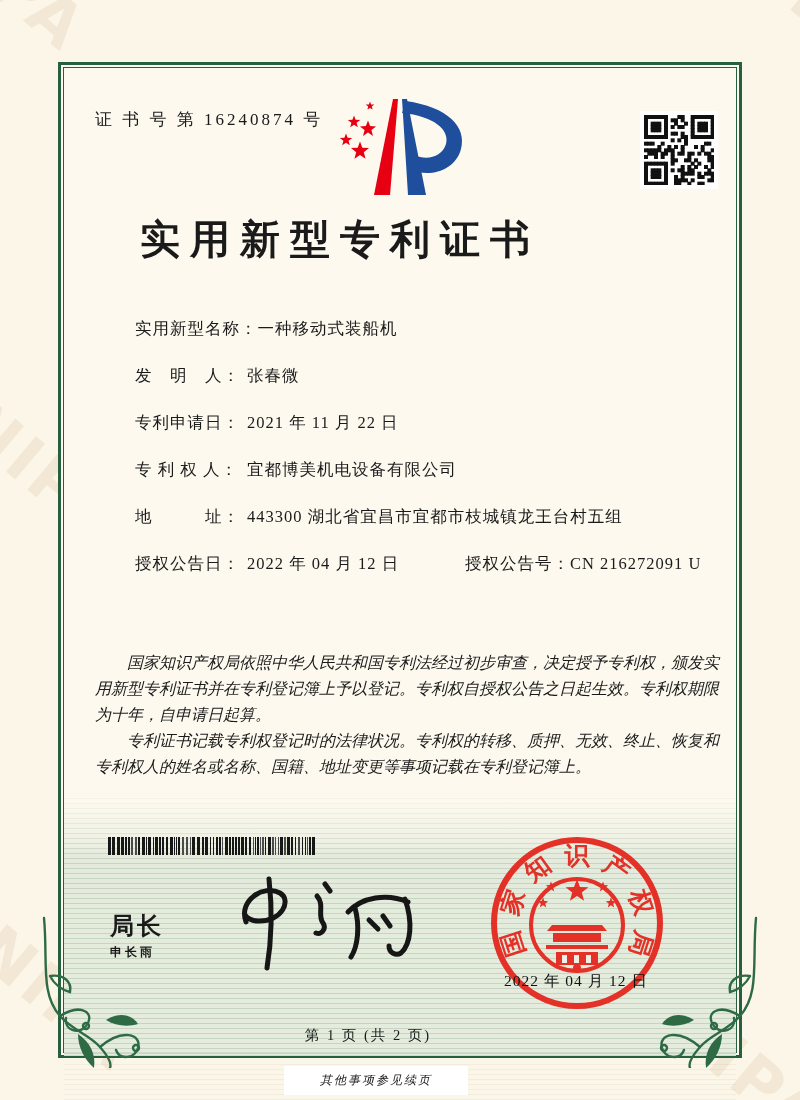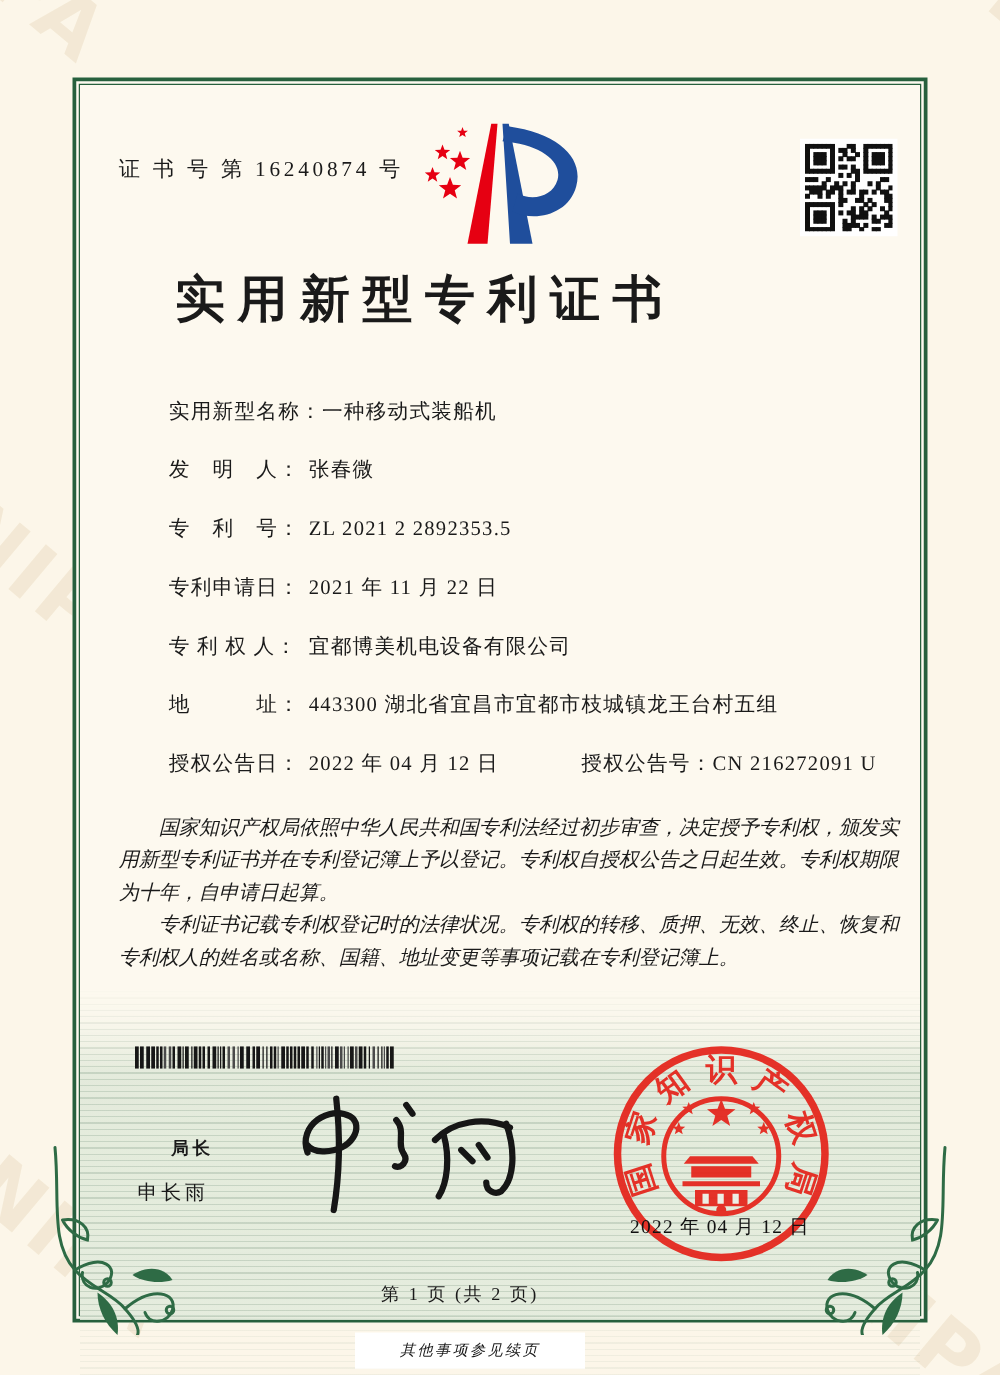--- a/index.html
+++ b/index.html
@@ -29,39 +29,39 @@
     background:
       repeating-linear-gradient(180deg, rgba(122,150,128,.28) 0 1px, rgba(122,150,128,0) 1px 5px),
       linear-gradient(180deg, rgba(223,232,216,.0), rgba(223,232,216,.85) 25%, rgba(226,234,219,.9));
     -webkit-mask-image:linear-gradient(180deg, transparent, #000 70px);
     mask-image:linear-gradient(180deg, transparent, #000 70px);
   }
   .guilloche-bottom{
     position:absolute;left:64px;top:1064px;width:672px;height:36px;opacity:.5;
     background:repeating-linear-gradient(180deg, rgba(122,150,128,.18) 0 1px, rgba(122,150,128,0) 1px 5px);
   }
-  .cert-no{position:absolute;left:95px;top:124px;font-size:17px;letter-spacing:3px;}
+  .cert-no{position:absolute;left:95px;top:108px;font-size:17px;letter-spacing:3px;}
   .logo{position:absolute;left:330px;top:96px;width:140px;height:108px;}
   .qr{position:absolute;left:640px;top:111px;width:78px;height:78px;background:#fff;padding:4px;}
   .title{
     position:absolute;left:58px;top:212px;width:554px;text-align:center;
     font-size:40px;font-weight:bold;letter-spacing:10px;text-indent:10px;
   }
   .fields{position:absolute;left:95px;top:318px;width:624px;font-size:16.5px;margin-left:40px;}
   .field-row{position:relative;height:47px;letter-spacing:1px;white-space:nowrap;}
   .field-label{display:inline-block;min-width:112px;}
   .grant-no{position:absolute;left:330px;top:0;}
   .body-text{
     position:absolute;left:95px;top:650px;width:624px;
     font-size:16px;font-style:italic;line-height:26px;text-align:justify;
   }
   .body-text p{text-indent:2em;}
   .barcode{position:absolute;left:107px;top:837px;width:212px;height:18px;}
-  .director-title{position:absolute;left:110px;top:910px;font-size:14px;font-weight:bold;letter-spacing:3px;margin-left:27px;}
-  .director-name{position:absolute;left:110px;top:944px;font-size:16px;font-weight:normal;letter-spacing:3px;}
+  .director-title{position:absolute;left:110px;top:910px;font-size:24px;font-weight:bold;letter-spacing:3px;}
+  .director-name{position:absolute;left:110px;top:944px;font-size:12px;font-weight:bold;letter-spacing:3px;}
   .signature{position:absolute;left:222px;top:872px;width:210px;height:108px;}
   .seal{position:absolute;left:487px;top:833px;width:180px;height:180px;opacity:.93;}
   .seal svg text{font-family:"Liberation Serif","DejaVu Serif",serif;font-weight:bold;}
   .seal-date{
     position:absolute;left:488px;top:971px;width:176px;text-align:center;
     font-size:15.5px;letter-spacing:1px;color:#111;z-index:6;
   }
   .page-indicator{position:absolute;left:58px;top:1026px;width:620px;text-align:center;font-size:14.5px;letter-spacing:2px;}
   .note-patch{position:absolute;left:284px;top:1066px;width:184px;height:29px;background:#ffffff;}
   .continuation-note{
@@ -323,23 +323,20 @@
 <div class="title">实用新型专利证书</div>
 
 <div class="fields">
   <div class="field-row">
     <span class="field-label">实用新型名称：</span><span>一种移动式装船机</span>
   </div>
   <div class="field-row">
     <span class="field-label">发　明　人：</span><span>张春微</span>
   </div>
   <div class="field-row">
-    <span class="field-label">专　利　号：</span><span>ZL 2021 2 2892353.5</span>
-  </div>
-  <div class="field-row">
     <span class="field-label">专利申请日：</span><span>2021 年 11 月 22 日</span>
   </div>
   <div class="field-row">
     <span class="field-label">专 利 权 人：</span><span>宜都博美机电设备有限公司</span>
   </div>
   <div class="field-row">
     <span class="field-label">地　　　址：</span><span>443300 湖北省宜昌市宜都市枝城镇龙王台村五组</span>
   </div>
   <div class="field-row">
     <span class="field-label">授权公告日：</span><span>2022 年 04 月 12 日</span>

